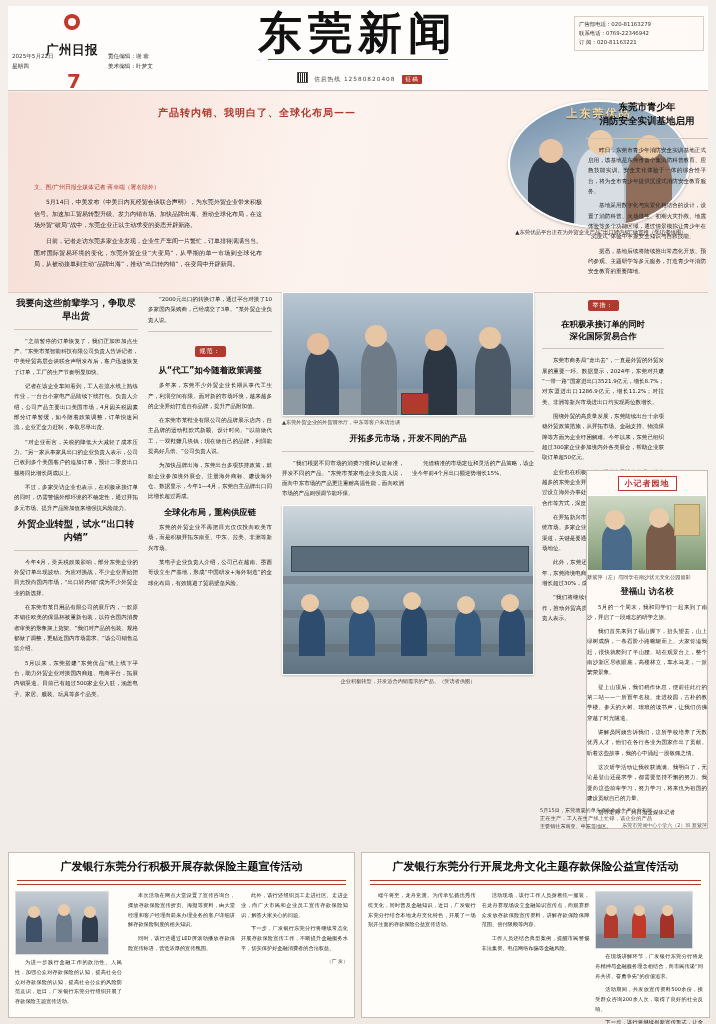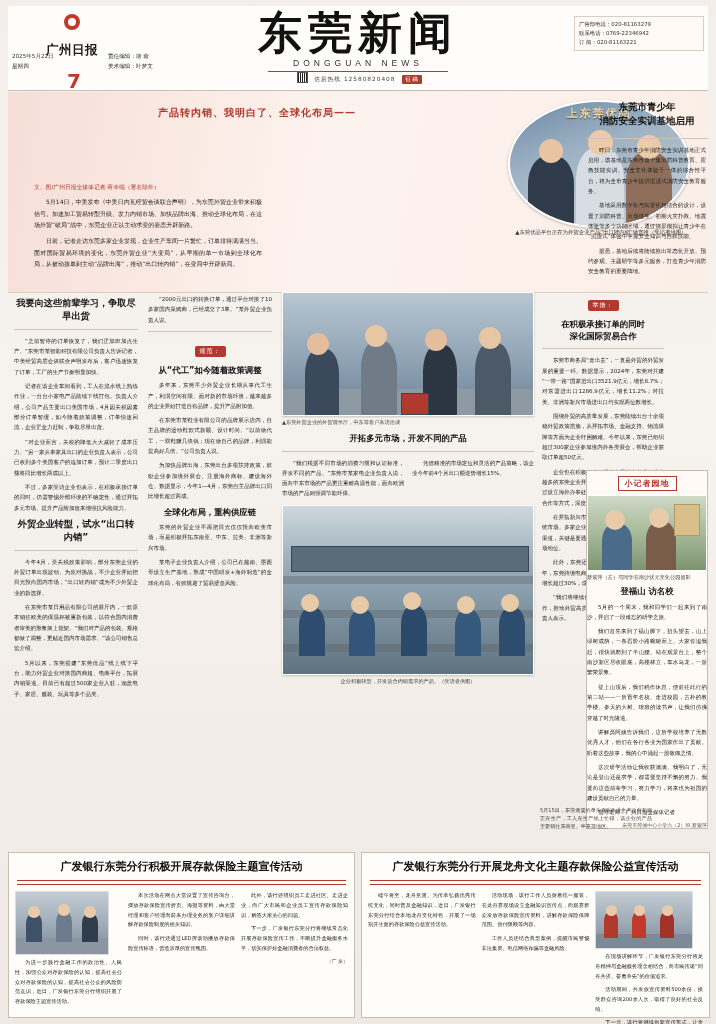--- a/index.html
+++ b/index.html
@@ -232,21 +232,20 @@
       </div>
       <div class="logo-sub">GUANGZHOU DAILY</div>
     </div>
     <div class="issue" style="white-space:pre-line">2025年5月22日
 星期四</div>
     <div class="editors" style="white-space:pre-line">责任编辑：谢 蓉
 美术编辑：叶梦文</div>
 
     <div class="title-main">
       <div class="title-cn">东莞新闻</div>
-      <div class="title-en">DONGGUAN   NEWS</div>
       <div class="title-rule"></div>
     </div>
 
     <div class="contact" style="white-space:pre-line">广告部电话：020-81163279
 联系电话：0769-22346942
 订    阅：020-81163221</div>
 
     <div class="barline">
       <span class="qr"></span>
       <span>信息热线 12580820408</span>

